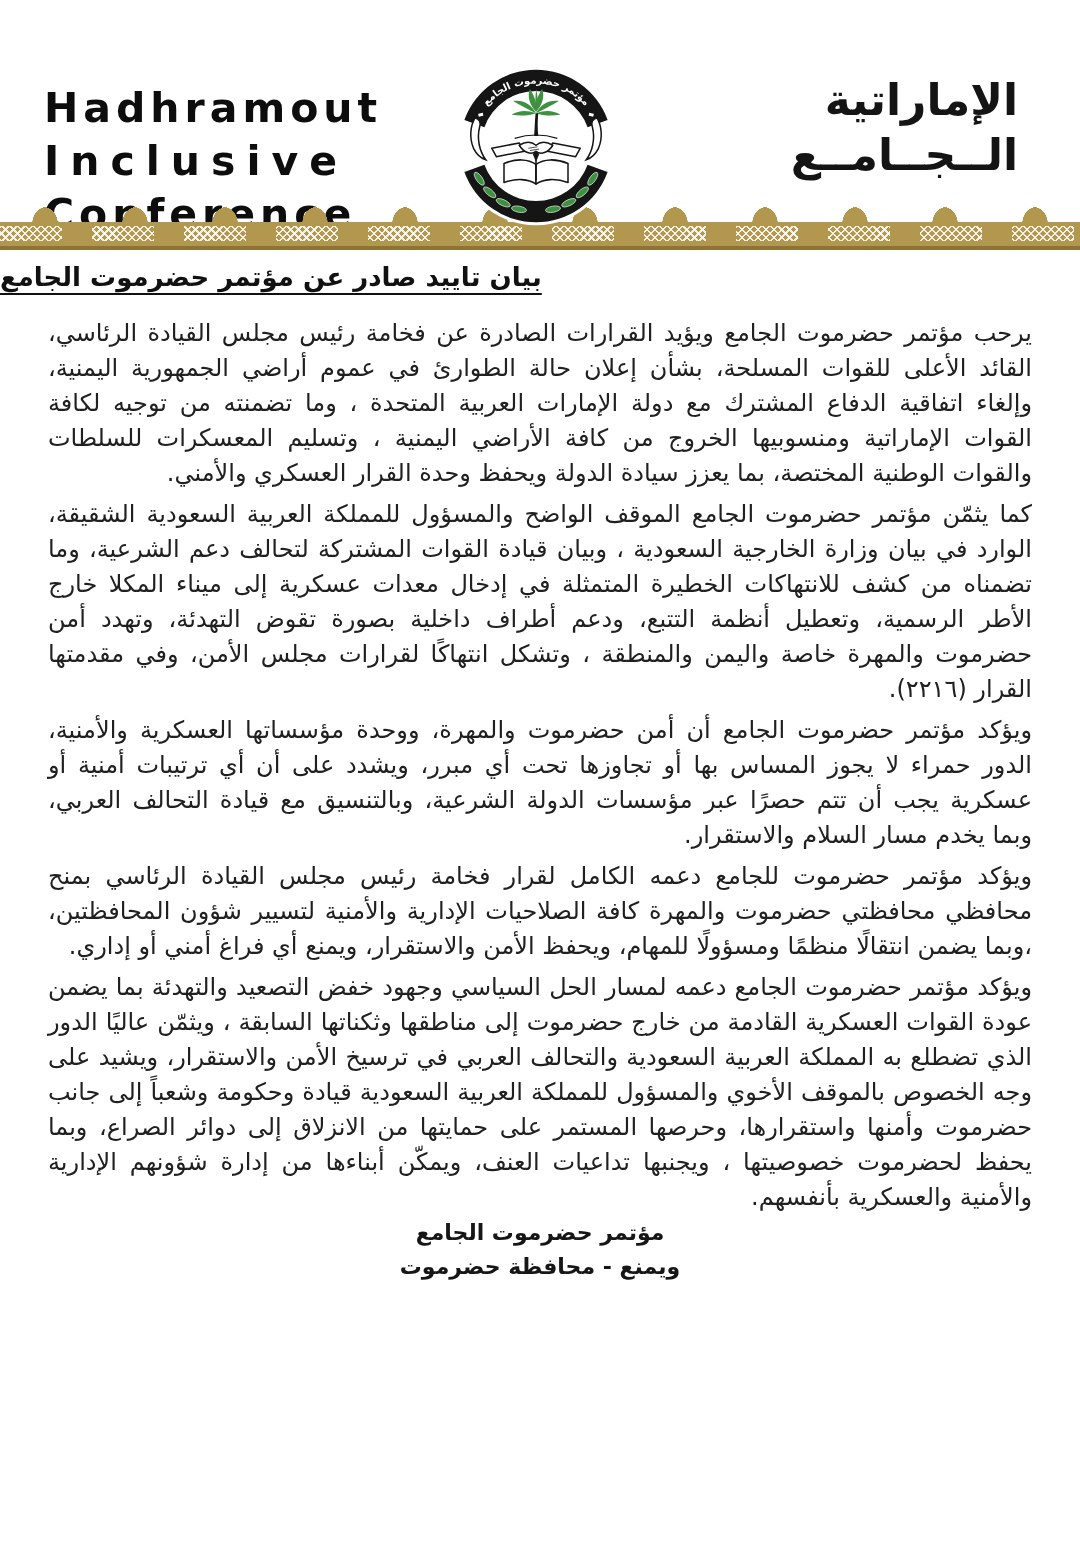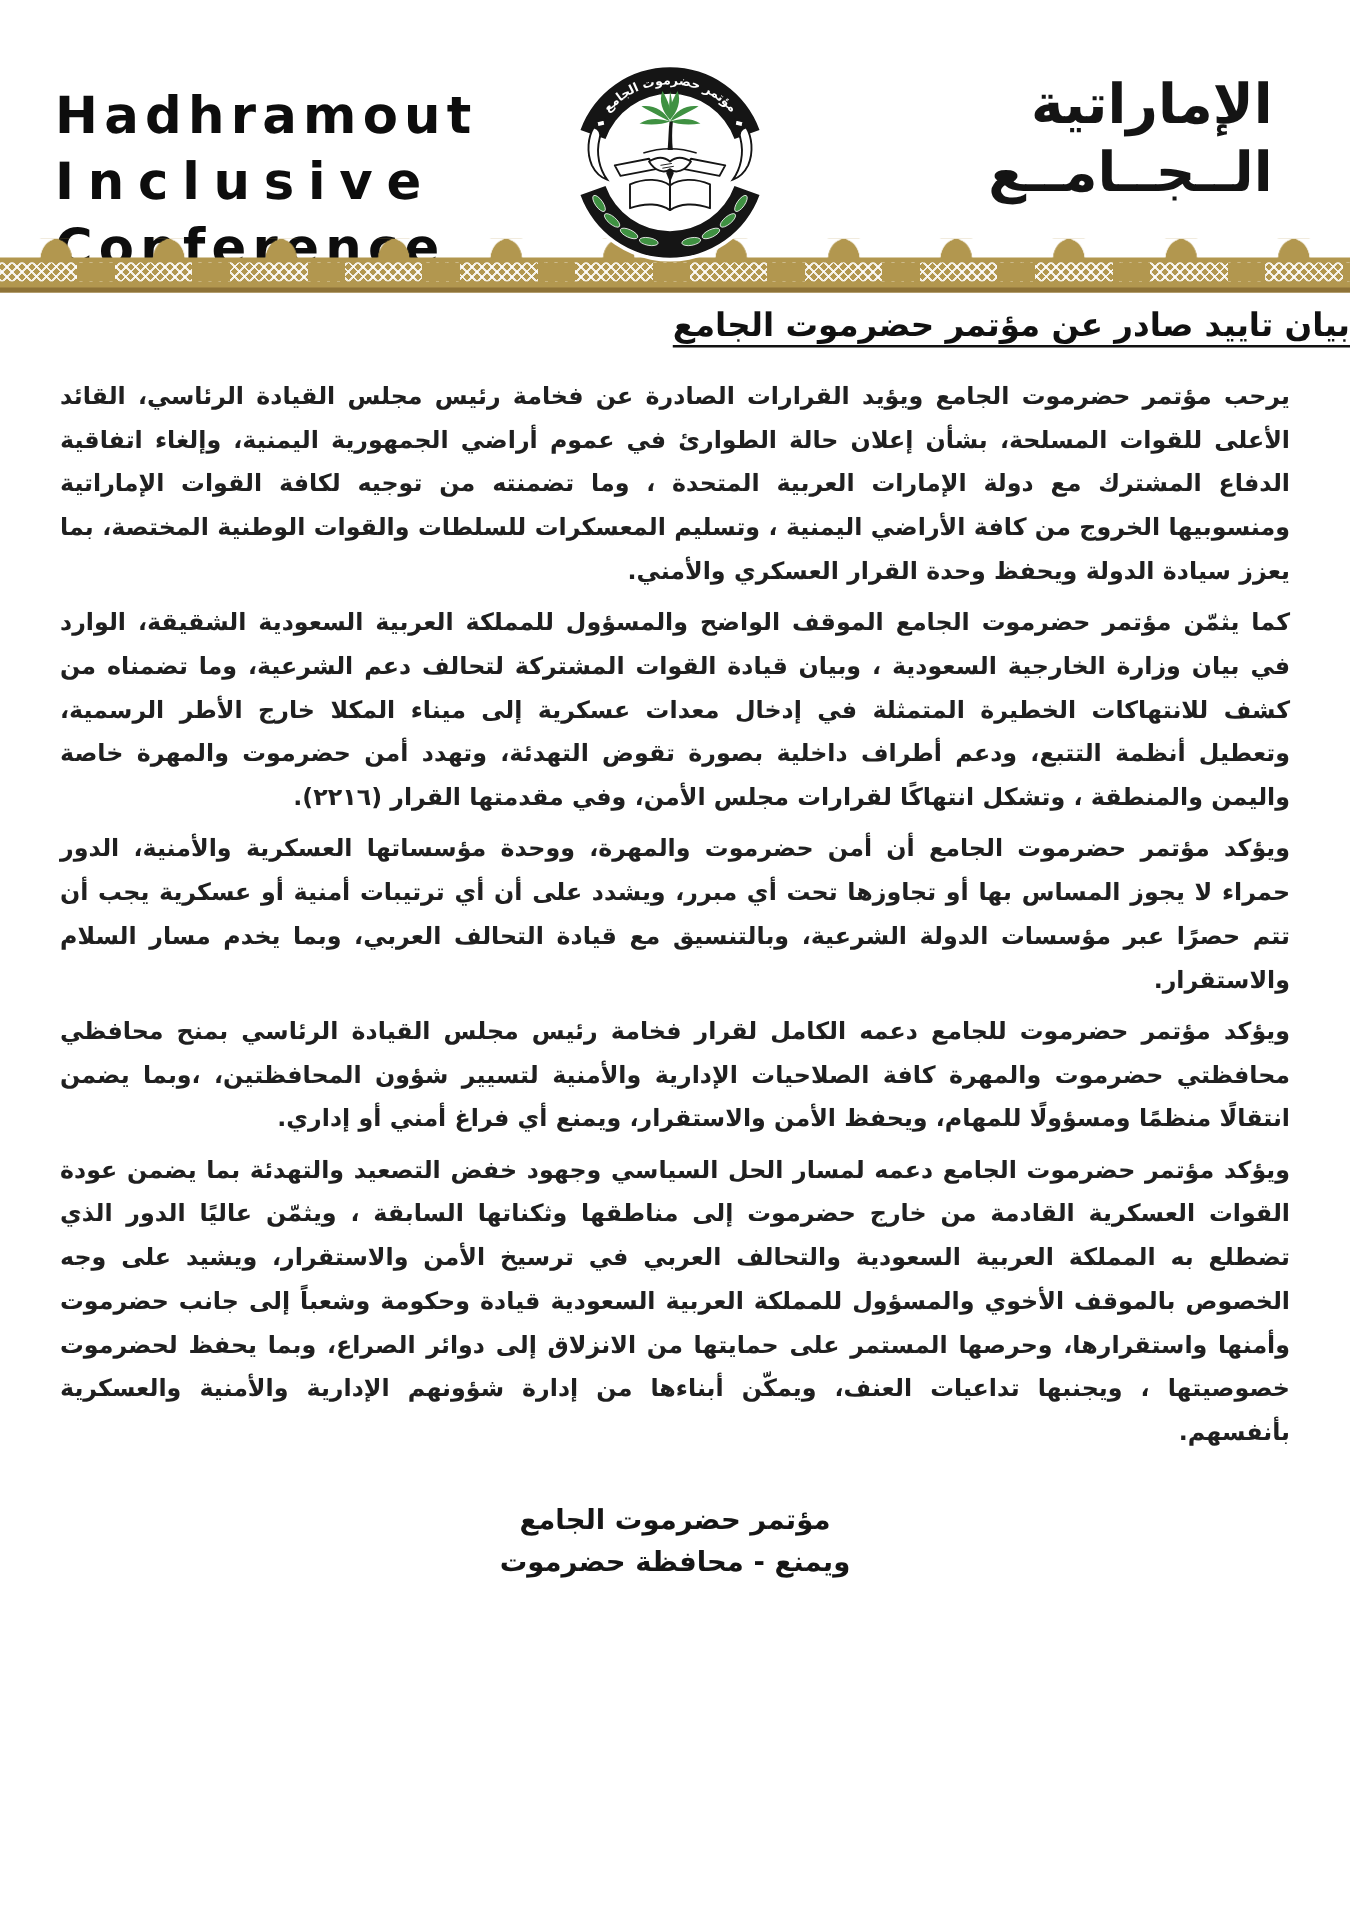--- a/index.html
+++ b/index.html
@@ -1,17 +1,17 @@
 <!DOCTYPE html>
 <html lang="ar" style="--band-gold: #b2974f; --band-gold-dark: #8e7338; --leaf-green: #3f9142; --stamp-blue: #2f6db8; --ink: #1d1d1d;"><head>
 <meta charset="utf-8">
 <style>
   html,body{margin:0;padding:0;background:#fff;}
   .page{position:relative;width:1080px;height:1269px;background:#fff;overflow:hidden;
-        font-family:"DejaVu Sans", sans-serif;color:var(--ink,#1d1d1d);}
+        font-family:"DejaVu Sans", sans-serif;color:var(--ink,#1d1d1d);margin-top:16px;}
 
   
   .en-title{position:absolute;left:44px;top:66px;font-weight:bold;color:#0d0d0d;}
   .en-line{font-size:41px;line-height:53px;white-space:nowrap;}
   .en-line.l1{letter-spacing:5px;}
   .en-line.l2{letter-spacing:11px;}
   .en-line.l3{letter-spacing:5px;}
 
   .ar-title{position:absolute;right:62px;top:56px;direction:rtl;text-align:right;
             font-weight:bold;color:#141414;}
@@ -28,25 +28,25 @@
           repeating-linear-gradient(90deg, rgba(0,0,0,0) 0 62px, var(--band-gold,#b2974f) 62px 92px),
           repeating-linear-gradient(45deg, rgba(255,255,255,.85) 0 1.6px, rgba(255,255,255,0) 1.6px 5.6px),
           repeating-linear-gradient(135deg, rgba(255,255,255,.85) 0 1.6px, rgba(255,255,255,0) 1.6px 5.6px);}
   .band-domes{position:absolute;top:-15px;left:0;right:0;height:16px;
         background-image:
           radial-gradient(3.2px 3.2px at 50% 2.5px, var(--band-gold,#b2974f) 0 96%, rgba(0,0,0,0) 100%),
           radial-gradient(13px 17px at 50% 108%, var(--band-gold,#b2974f) 0 97%, rgba(0,0,0,0) 100%);
         background-size:90px 16px;background-repeat:repeat-x;}
 
   
-  .doc-title{position:absolute;top:246px;left:0;width:100%;text-align:right;direction:rtl;
+  .doc-title{position:absolute;top:246px;left:0;width:100%;text-align:left;direction:rtl;
              font-size:26px;font-weight:bold;color:#111;
              text-decoration:underline;text-underline-offset:7px;text-decoration-thickness:2px;}
   .doc-body{position:absolute;top:300px;right:48px;left:48px;direction:rtl;
-            text-align:justify;font-size:19px;line-height:35px;color:#202020;font-weight:bold;}
+            text-align:justify;font-size:24px;line-height:35px;color:#202020;}
   .doc-body p{margin:0 0 6px 0;}
 
   .sign-block{position:absolute;top:1200px;left:0;width:100%;text-align:center;direction:rtl;
               font-size:22px;font-weight:bold;color:#161616;}
   .sign-block div{line-height:34px;}
 
   .stamp{position:absolute;left:466px;top:1326px;width:170px;height:162px;
          color:var(--stamp-blue,#2f6db8);--leaf:var(--stamp-blue,#2f6db8);opacity:.92;}
 </style>
 </head>

